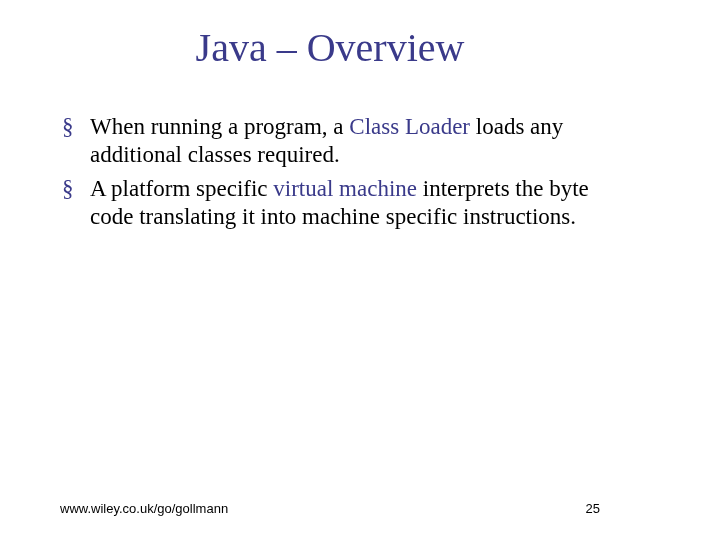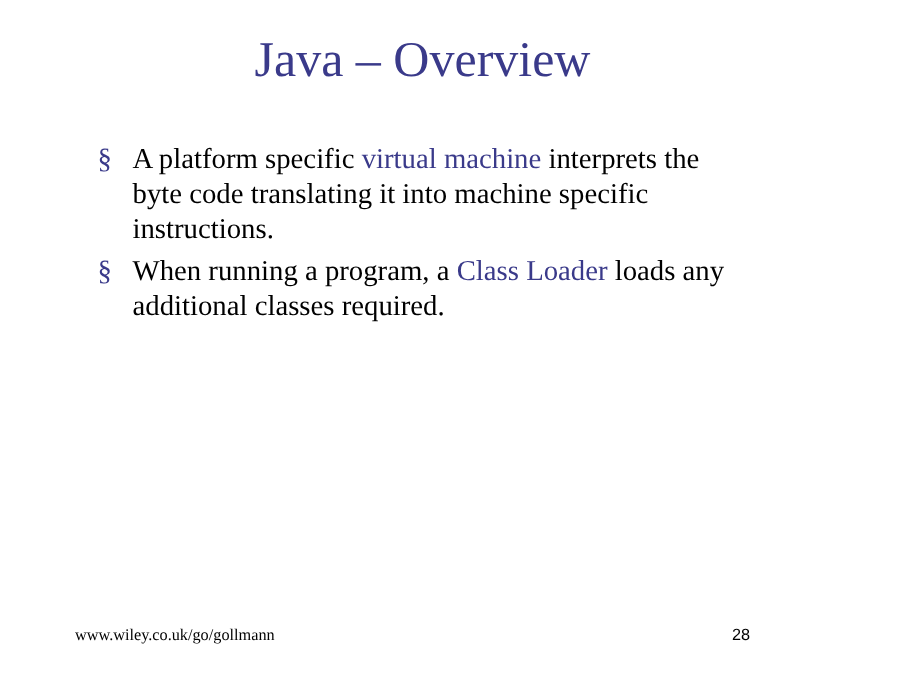--- a/index.html
+++ b/index.html
@@ -10,21 +10,21 @@
     background: #ffffff;
     font-family: "Times New Roman", Times, serif;
     color: #000000;
     position: relative;
   }
   .slide {
     width: 660px;
     height: 540px;
     position: relative;
     box-sizing: border-box;
-    padding: 18px 60px 0 76px;
+    padding: 18px 60px 0 60px;
   }
   .title {
     font-size: 40px;
     text-align: center;
     color: #3a3a8a;
     margin: 6px 0 42px 0;
     font-weight: normal;
   }
   .bullets {
     list-style: none;
@@ -54,38 +54,37 @@
     position: absolute;
     bottom: 24px;
     left: 60px;
     right: 60px;
     font-family: Arial, Helvetica, sans-serif;
     font-size: 13px;
     color: #000000;
   }
   .footer .url {
     float: left;
-    font-family: Liberation Serif, serif;
   }
   .footer .pagenum {
     float: right;
   }
 </style>
 </head>
 <body>
 
 <div class="slide">
   <h1 class="title">Java – Overview</h1>
 
   <ul class="bullets">
     <li>
-      <span>A platform specific </span><span class="term">virtual machine</span><span> interprets the byte code translating it into machine specific instructions.</span>
+      <span>When running a program, a </span><span class="term">Class Loader</span><span> loads any additional classes required.</span>
     </li>
     <li>
-      <span>When running a program, a </span><span class="term">Class Loader</span><span> loads any additional classes required.</span>
+      <span>A platform specific </span><span class="term">virtual machine</span><span> interprets the byte code translating it into machine specific instructions.</span>
     </li>
   </ul>
 
   <div class="footer">
     <span class="url">www.wiley.co.uk/go/gollmann</span>
-    <span class="pagenum">28</span>
+    <span class="pagenum">25</span>
   </div>
 </div>
 
 </body></html>

